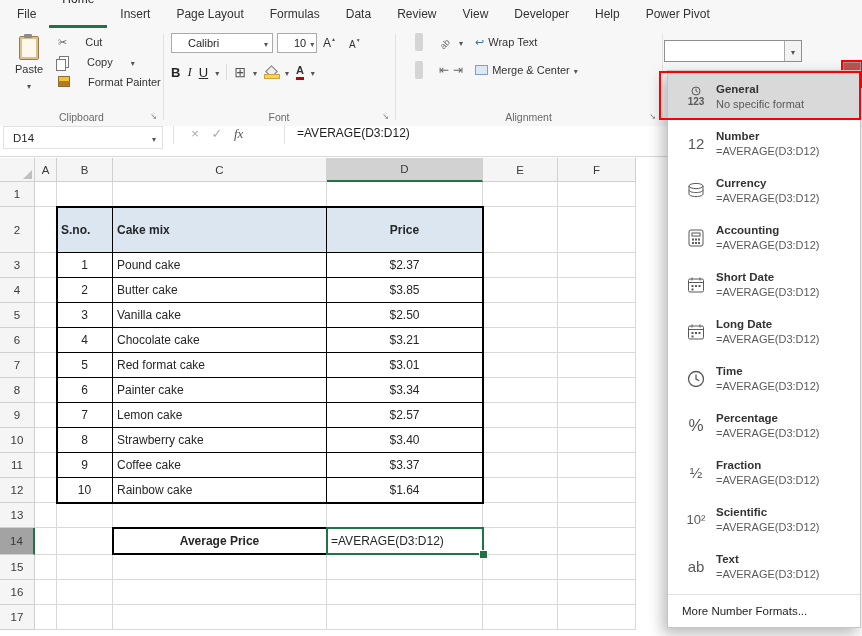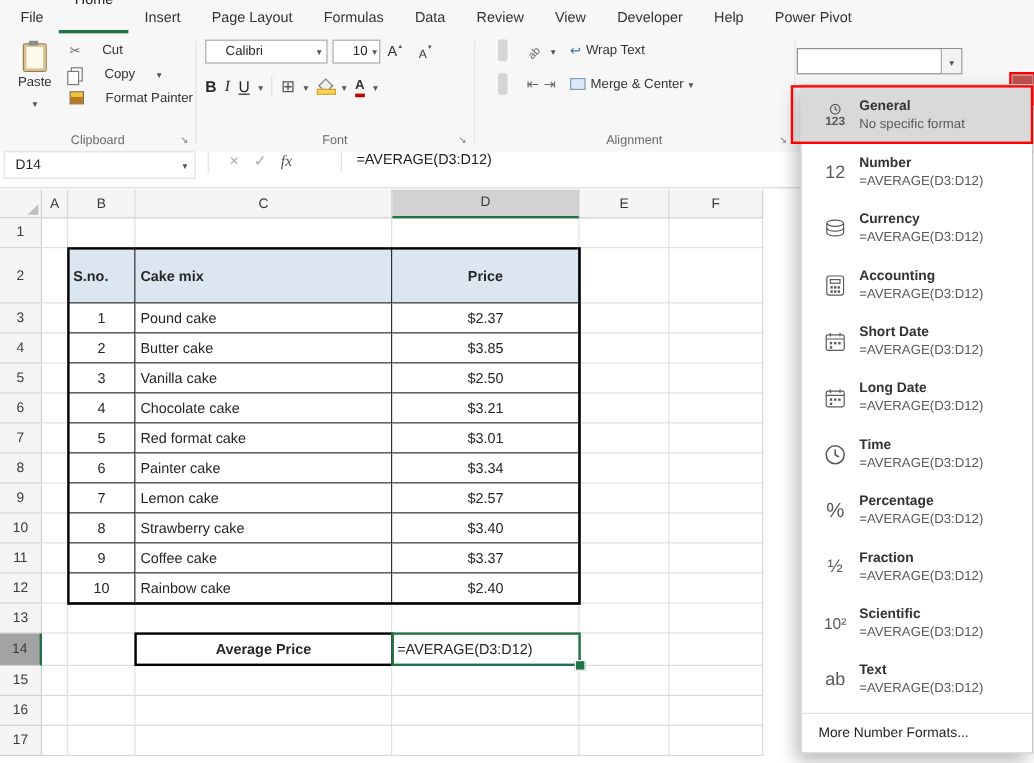--- a/index.html
+++ b/index.html
@@ -352,21 +352,21 @@
       <div class="cell"></div>
       <div class="cell tc ctr">9</div>
       <div class="cell tc">Coffee cake</div>
       <div class="cell tc ctr">$3.37</div>
       <div class="cell"></div>
       <div class="cell"></div>
       <div class="hc">12</div>
       <div class="cell"></div>
       <div class="cell tc ctr">10</div>
       <div class="cell tc">Rainbow cake</div>
-      <div class="cell tc ctr">$2.40</div>
+      <div class="cell tc ctr">$1.64</div>
       <div class="cell"></div>
       <div class="cell"></div>
       <div class="hc">13</div>
       <div class="cell"></div>
       <div class="cell"></div>
       <div class="cell"></div>
       <div class="cell"></div>
       <div class="cell"></div>
       <div class="cell"></div>
       <div class="hc selr">14</div>

